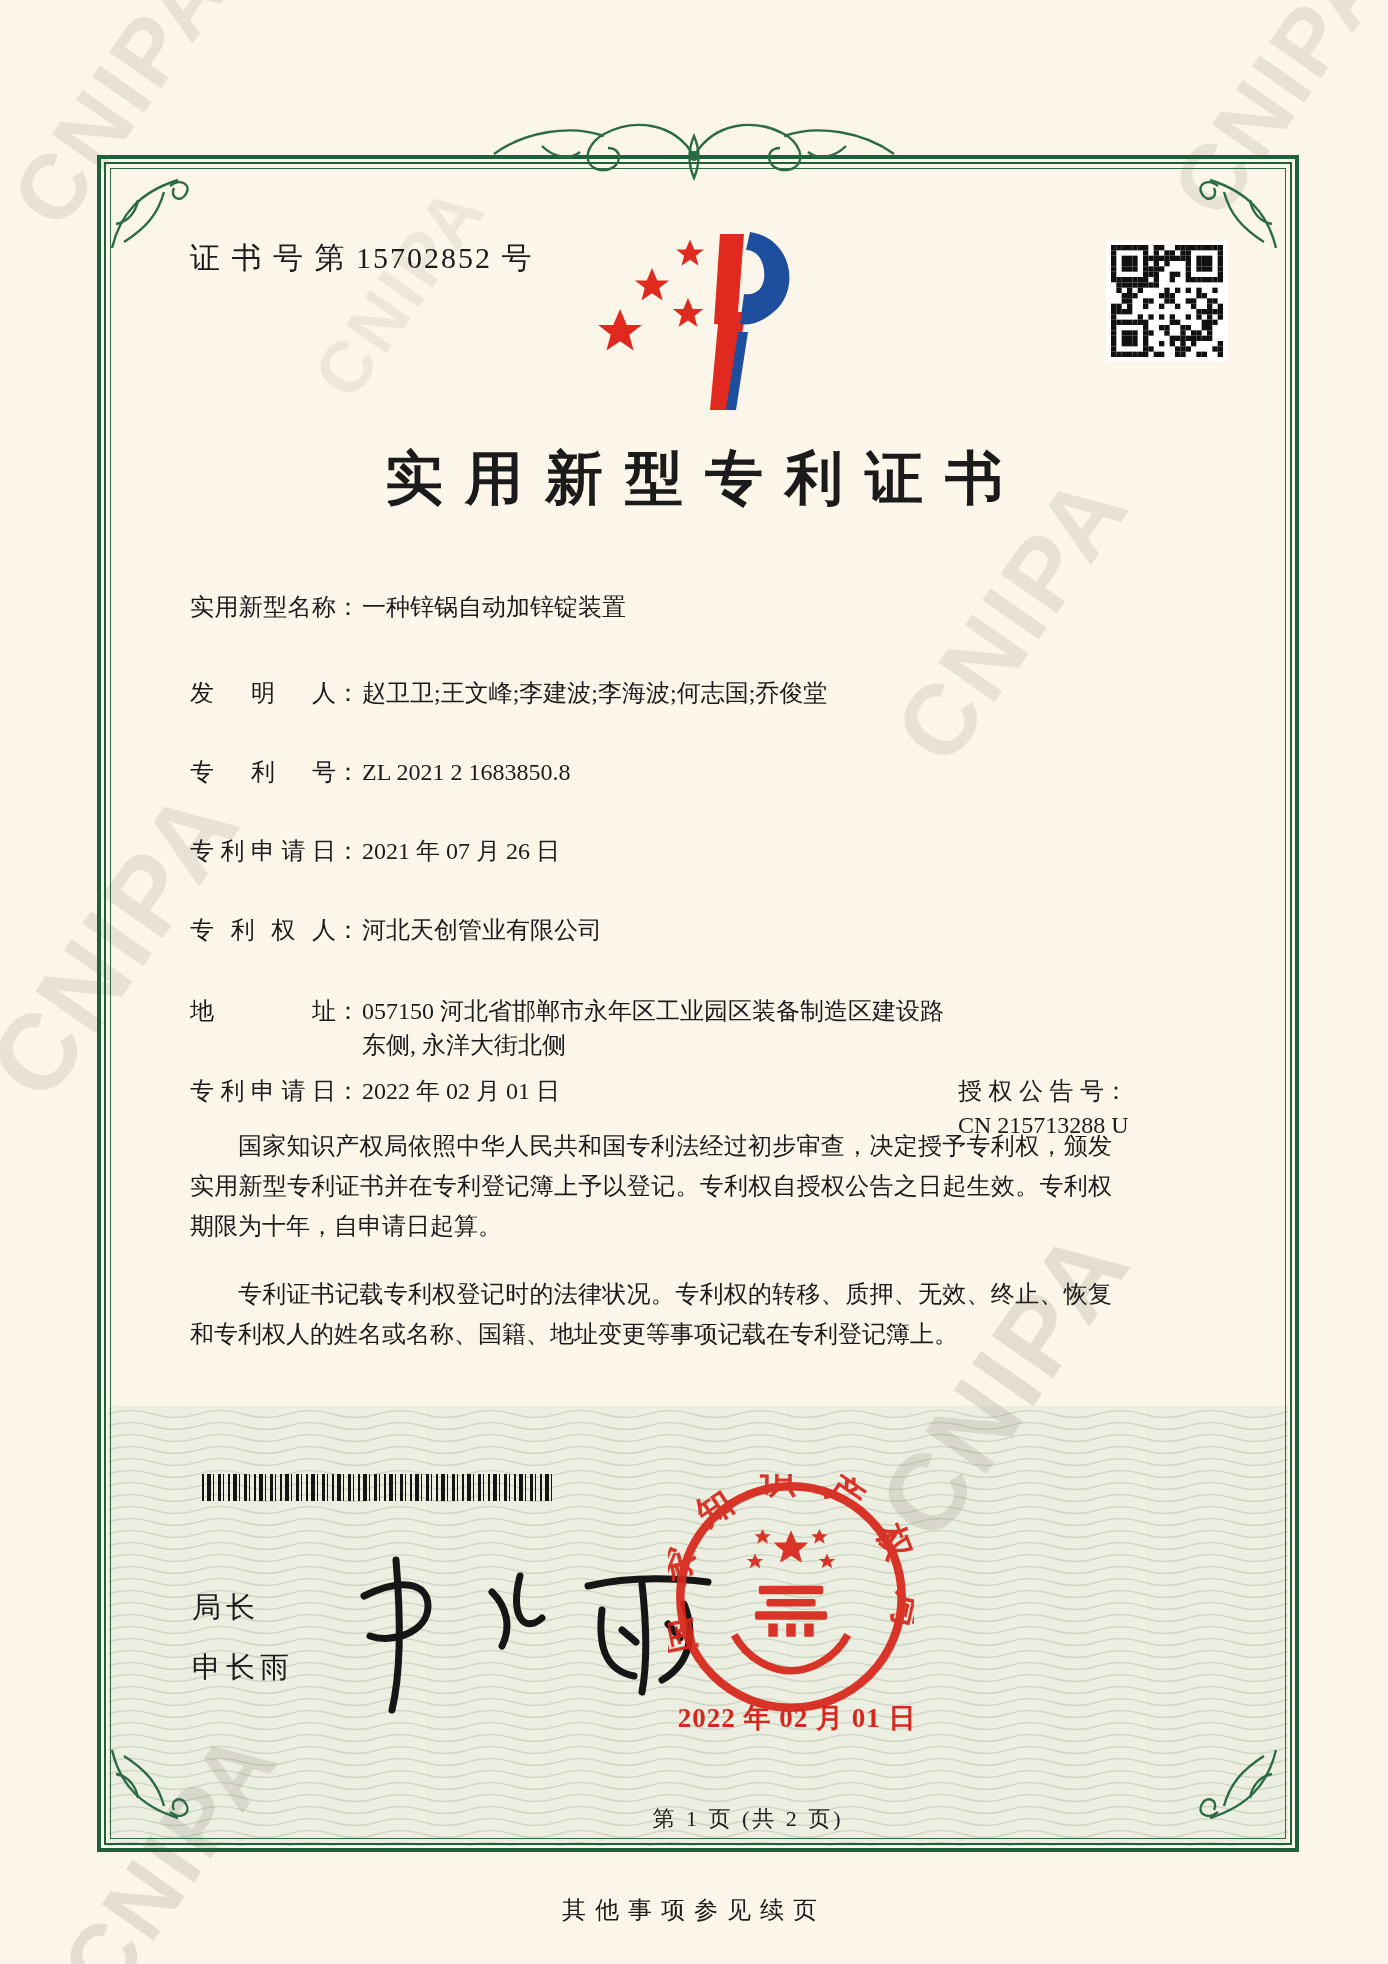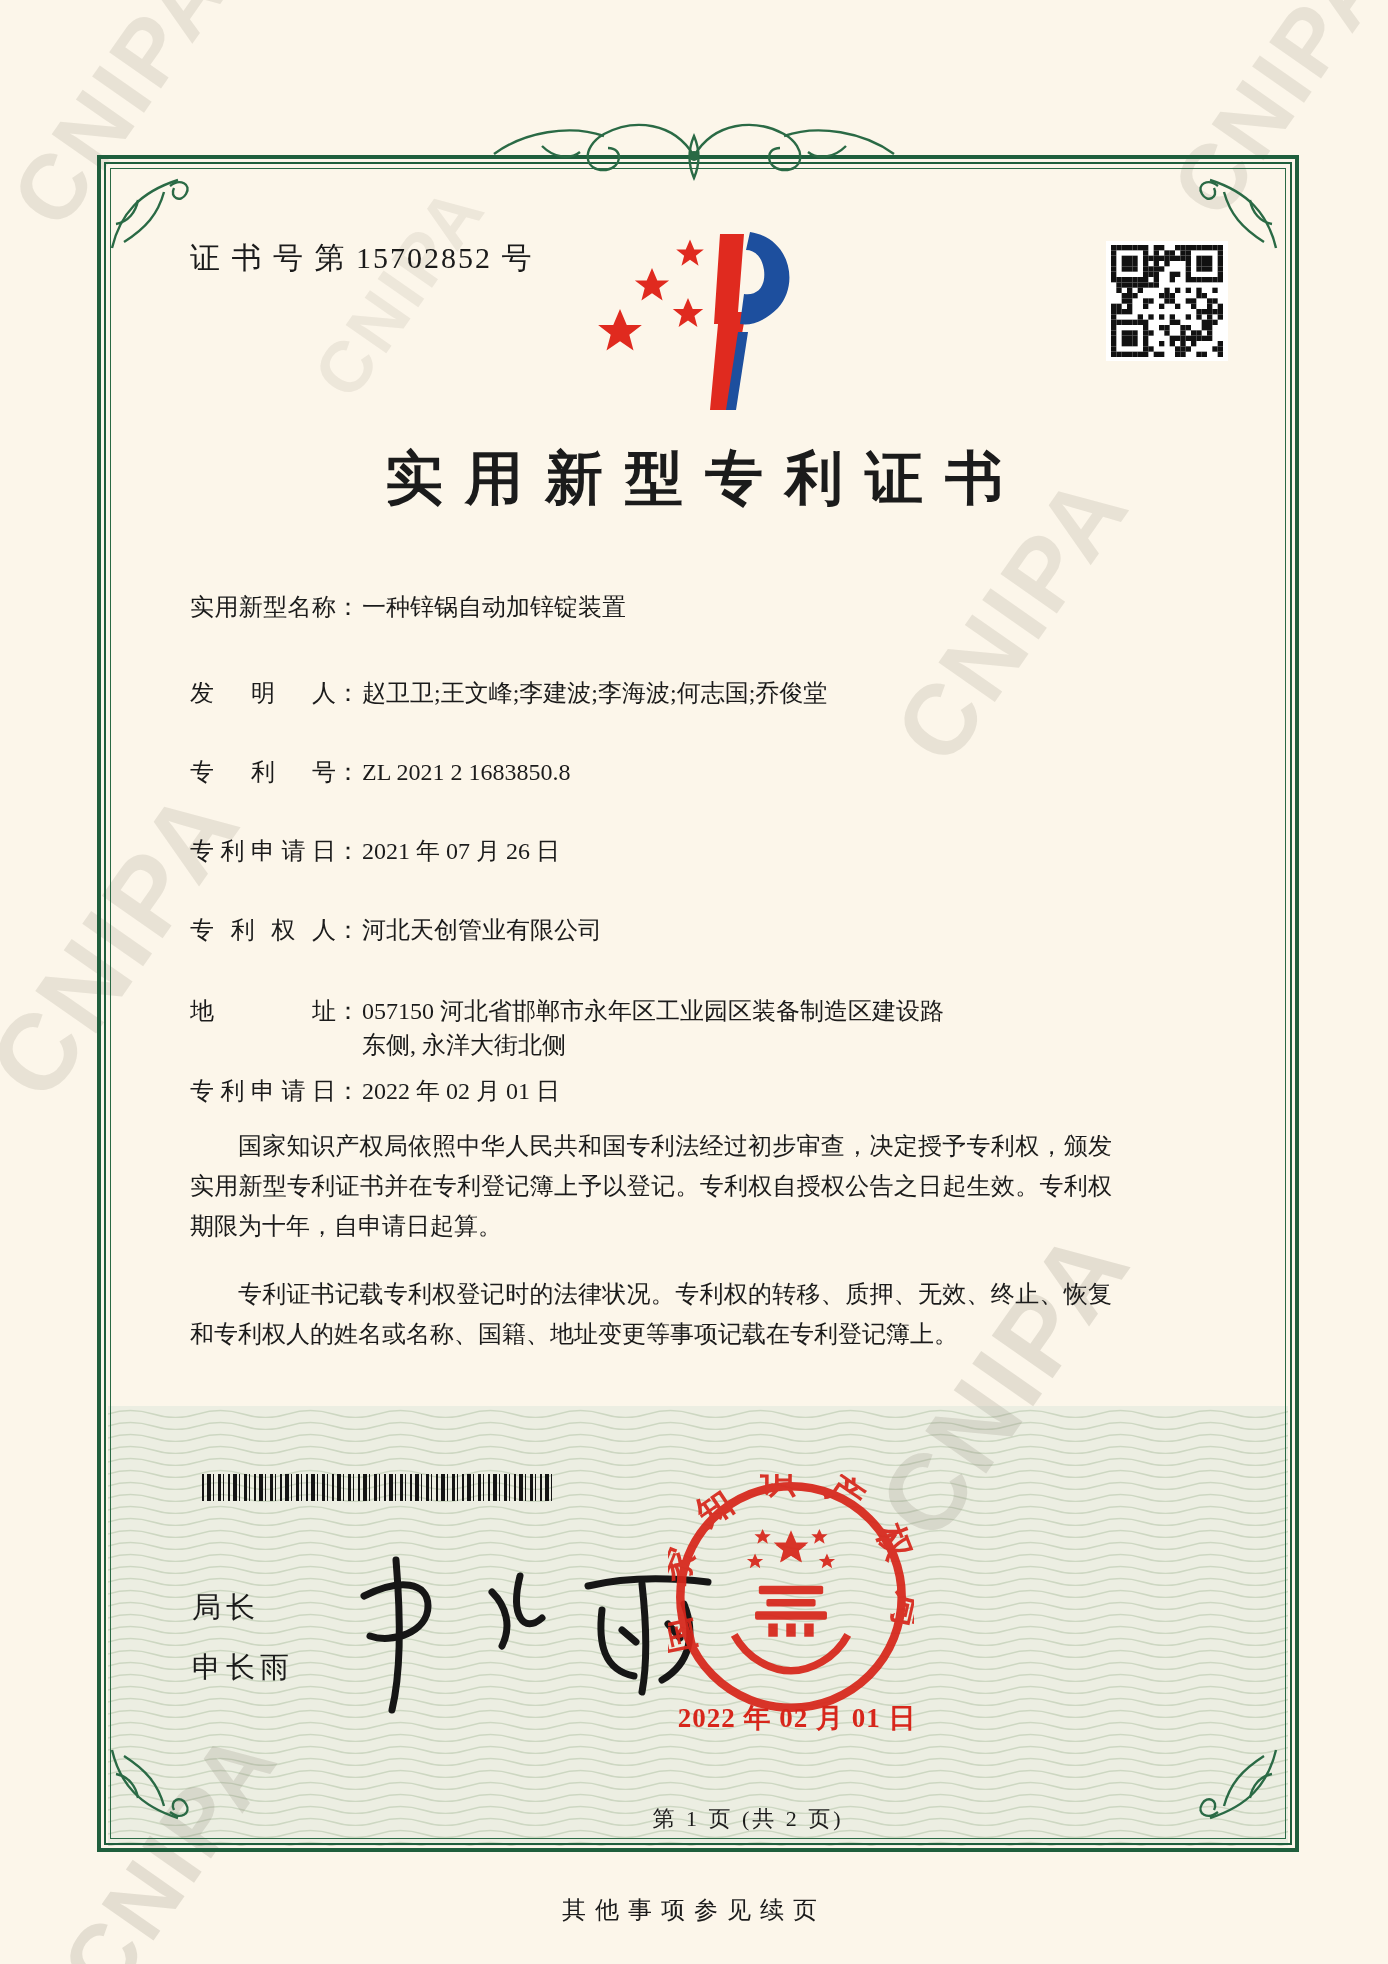--- a/index.html
+++ b/index.html
@@ -391,20 +391,21 @@
   </div>
   <div class="frow" style="top:913px;">
     <span class="flabel">专利权人</span><span class="fcolon">：</span><span class="fvalue">河北天创管业有限公司</span>
   </div>
   <div class="frow" style="top:994px;">
     <span class="flabel">地址</span><span class="fcolon">：</span><span class="fvalue"><span>057150 河北省邯郸市永年区工业园区装备制造区建设路</span><br><span>东侧, 永洋大街北侧</span></span>
   </div>
 
   <div class="frow" style="top:1074px;width:1100px;">
     <span class="flabel">专利申请日</span><span class="fcolon">：</span><span class="fvalue">2022 年 02 月 01 日</span>
+    <span class="frow2"><span class="flabel">授权公告号</span><span class="fcolon">：</span><span class="fvalue">CN 215713288 U</span></span>
   </div>
 
   <div class="paras">
     <p>国家知识产权局依照中华人民共和国专利法经过初步审查，决定授予专利权，颁发实用新型专利证书并在专利登记簿上予以登记。专利权自授权公告之日起生效。专利权期限为十年，自申请日起算。</p>
     <p>专利证书记载专利权登记时的法律状况。专利权的转移、质押、无效、终止、恢复和专利权人的姓名或名称、国籍、地址变更等事项记载在专利登记簿上。</p>
   </div>
 
   <div class="barcode"></div>
 
   <div class="director-label">局长</div>

